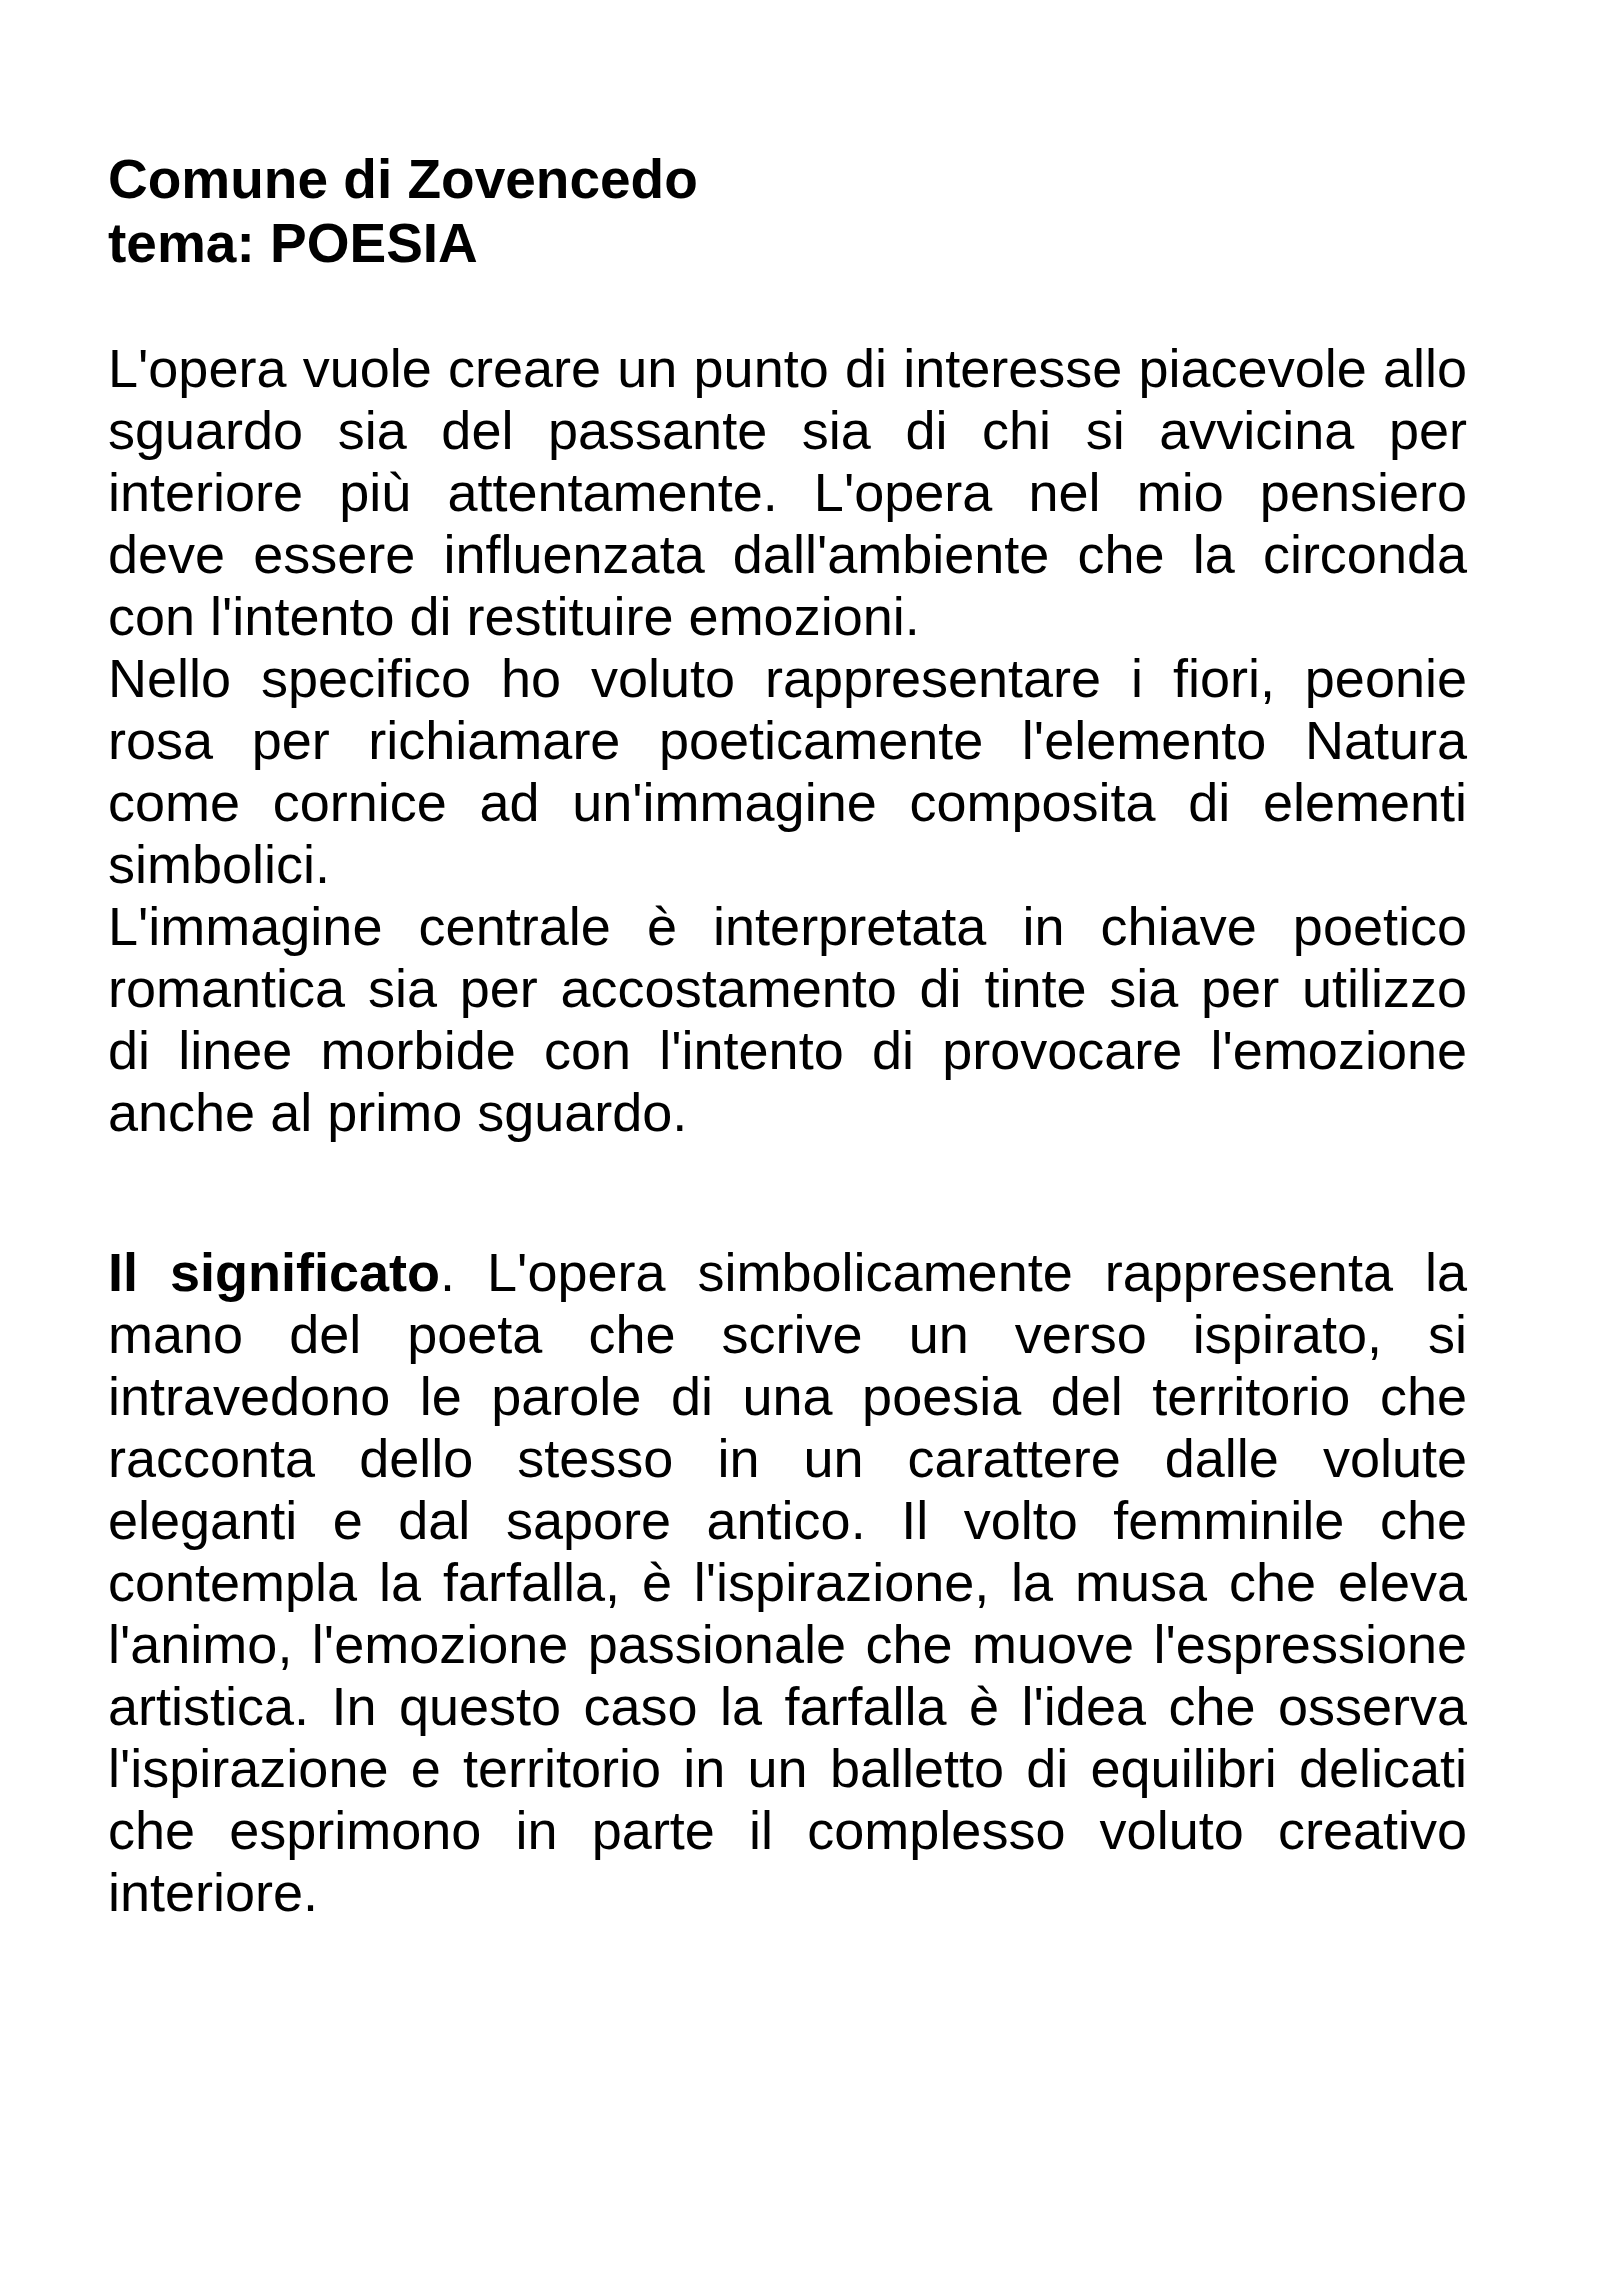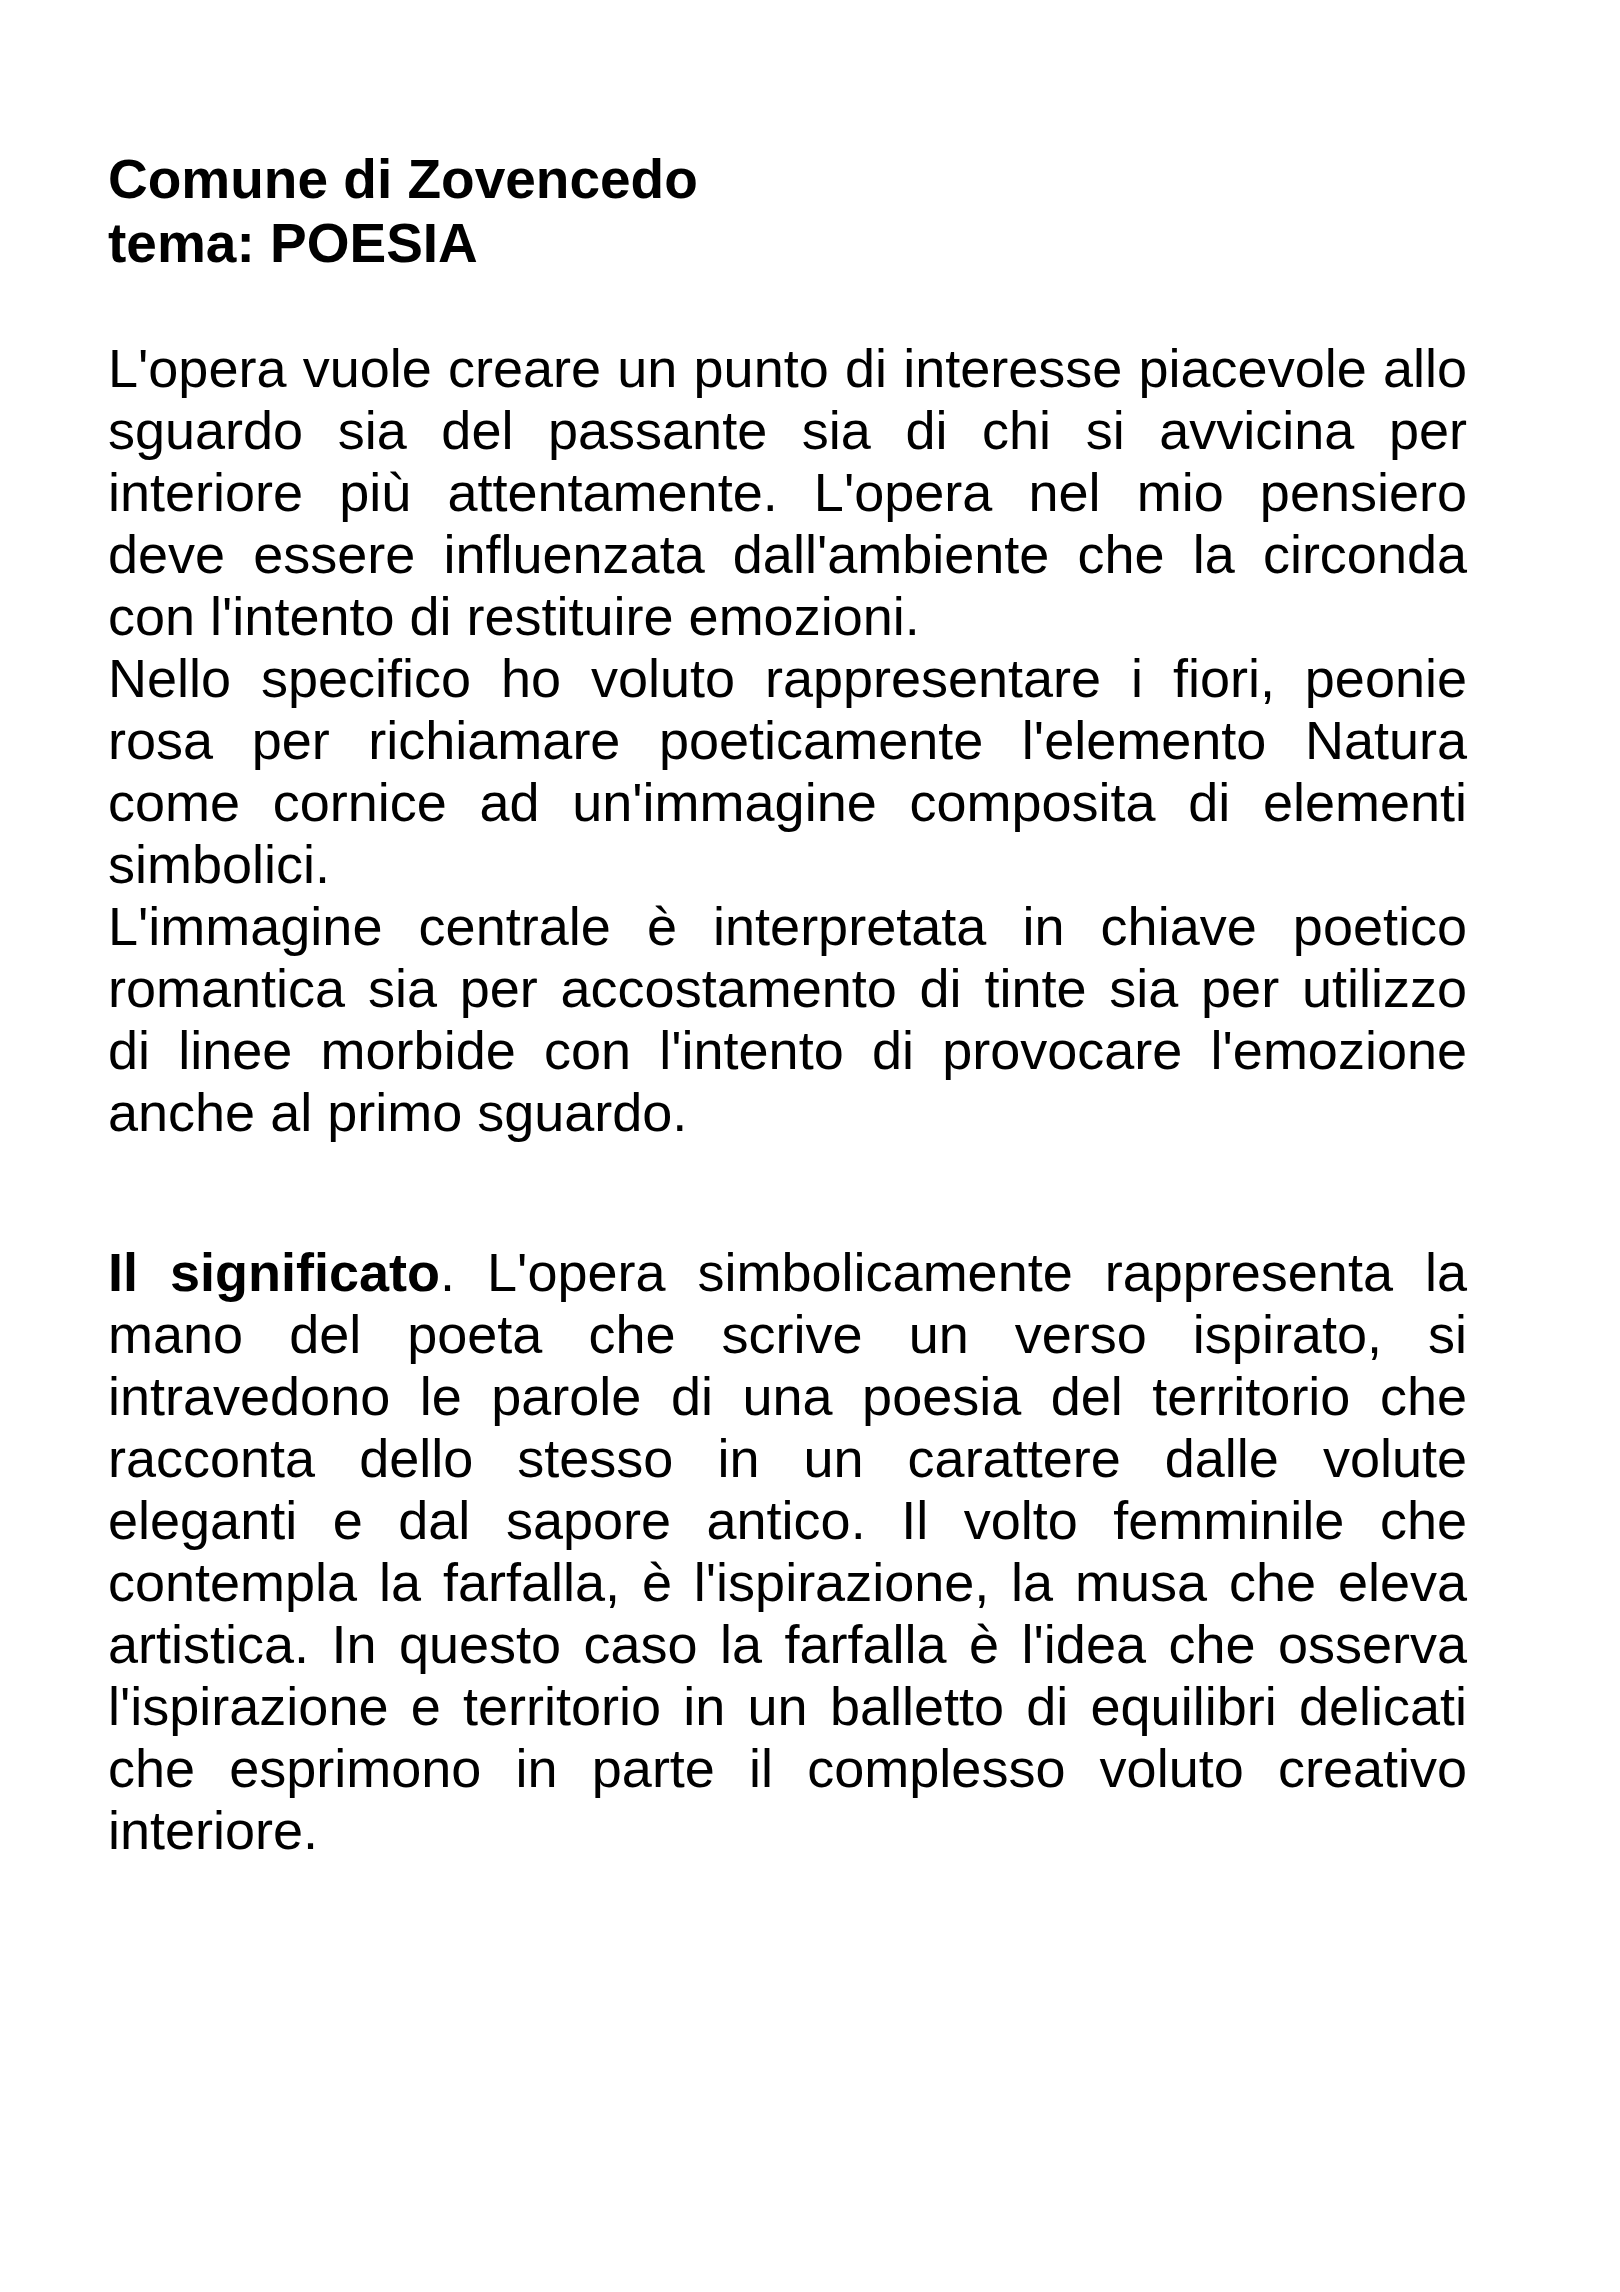--- a/index.html
+++ b/index.html
@@ -81,20 +81,21 @@
           <div class="tline">di linee morbide con l'intento di provocare l'emozione</div>
           <div class="tline last">anche al primo sguardo.</div>
         </div>
         <div class="para space-before">
           <div class="tline"><b>Il significato</b>. L'opera simbolicamente rappresenta la</div>
           <div class="tline">mano del poeta che scrive un verso ispirato, si</div>
           <div class="tline">intravedono le parole di una poesia del territorio che</div>
           <div class="tline">racconta dello stesso in un carattere dalle volute</div>
           <div class="tline">eleganti e dal sapore antico. Il volto femminile che</div>
           <div class="tline">contempla la farfalla, è l'ispirazione, la musa che eleva</div>
+          <div class="tline">l'animo, l'emozione passionale che muove l'espressione</div>
           <div class="tline">artistica. In questo caso la farfalla è l'idea che osserva</div>
           <div class="tline">l'ispirazione e territorio in un balletto di equilibri delicati</div>
           <div class="tline">che esprimono in parte il complesso voluto creativo</div>
           <div class="tline last">interiore.</div>
         </div>
       </div>
   </div>
 </div>
 
 

